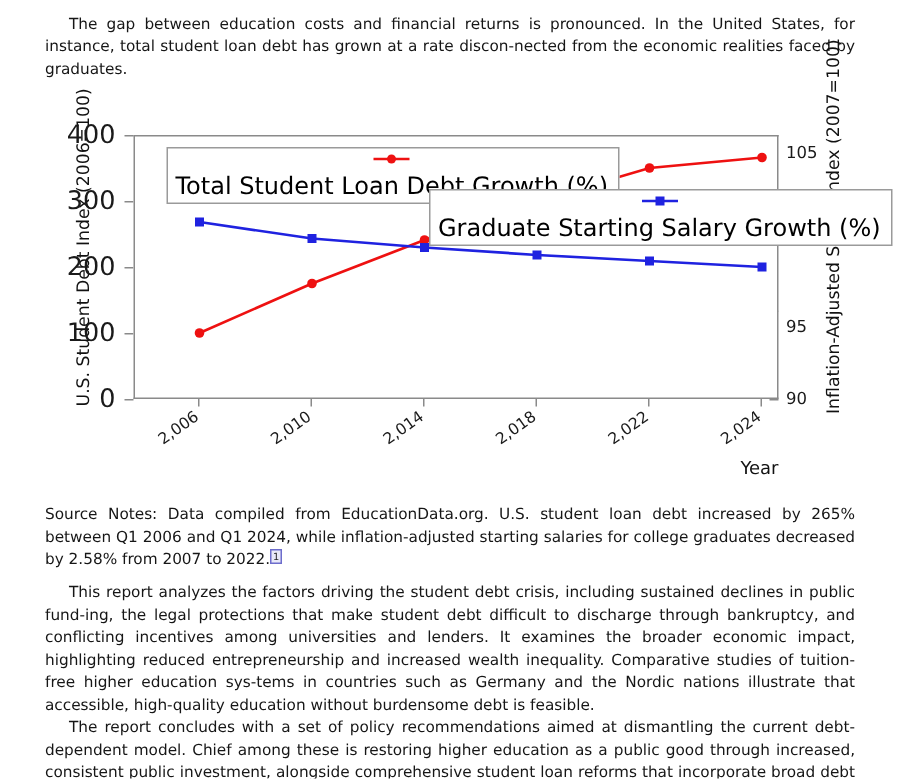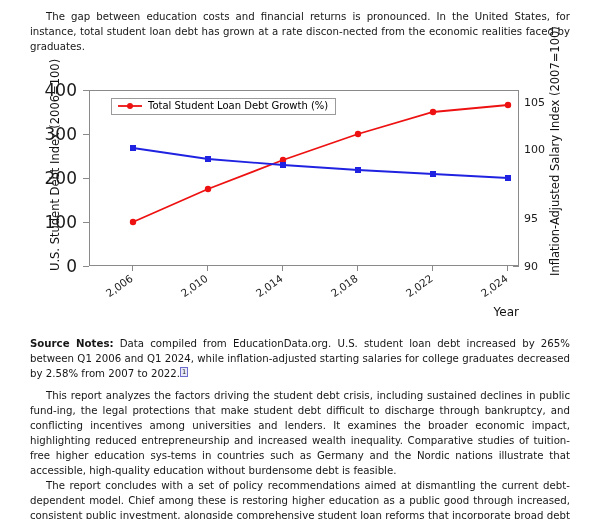--- a/index.html
+++ b/index.html
@@ -153,38 +153,39 @@
   }
 
   .legend {
     position: absolute;
     border: 1px solid #9a9a9a;
     background: #ffffff;
     padding: 2px 7px 3px 5px;
     display: flex;
     align-items: center;
     gap: 5px;
-    font-size: 10px;
+    font-size: 16px;
     color: #000;
     white-space: nowrap;
     line-height: 1;
+    flex-direction: column;
   }
   .legend.one { left: 81px; top: 22px; }
   .legend.two { left: 256px; top: 50px; }
   .legend-sample { flex: 0 0 auto; display: block; }
 
   
   .source-notes {
     margin-top: 8px;
     font-size: 10.2px;
     line-height: 15.1px;
     text-align: justify;
     color: #161616;
   }
-  .source-notes b { font-weight: bold; }
+  .source-notes b { font-weight: normal; }
   .footnote-ref {
     display: inline-block;
     border: 1px solid #6d6dcc;
     background: #e9e9f8;
     color: #222;
     font-size: 6.6px;
     line-height: 8px;
     padding: 0 1px;
     vertical-align: 3px;
     margin-left: 0px;
@@ -266,20 +267,27 @@
     <div class="axis-title-x">Year</div>
 
     <div class="legend one">
       <svg class="legend-sample" width="26" height="10" viewBox="0 0 26 10">
         <line x1="1" y1="5" x2="25" y2="5" stroke="#ee1111" stroke-width="1.8"></line>
         <circle cx="13" cy="5" r="3" fill="#ee1111"></circle>
       </svg>
       <span>Total Student Loan Debt Growth (%)</span>
     </div>
 
+    <div class="legend two">
+      <svg class="legend-sample" width="26" height="10" viewBox="0 0 26 10">
+        <line x1="1" y1="5" x2="25" y2="5" stroke="#1f22e0" stroke-width="1.8"></line>
+        <rect x="10" y="2" width="6" height="6" fill="#1f22e0"></rect>
+      </svg>
+      <span>Graduate Starting Salary Growth (%)</span>
+    </div>
   </div>
 
   <div class="source-notes">
     <b>Source Notes:</b><span> Data compiled from EducationData.org. U.S. student loan debt increased by 265% between Q1 2006 and Q1 2024, while inflation-adjusted starting salaries for college graduates decreased by 2.58% from 2007 to 2022.</span><span class="footnote-ref">1</span>
   </div>
 
   <div class="paras">
     <p class="body-text indent">This report analyzes the factors driving the student debt crisis, including sustained declines in public fund-ing, the legal protections that make student debt difficult to discharge through bankruptcy, and conflicting incentives among universities and lenders. It examines the broader economic impact, highlighting reduced entrepreneurship and increased wealth inequality. Comparative studies of tuition-free higher education sys-tems in countries such as Germany and the Nordic nations illustrate that accessible, high-quality education without burdensome debt is feasible.</p>
     <p class="body-text indent">The report concludes with a set of policy recommendations aimed at dismantling the current debt-dependent model. Chief among these is restoring higher education as a public good through increased, consistent public investment, alongside comprehensive student loan reforms that incorporate broad debt relief and genuinely</p>
   </div>

